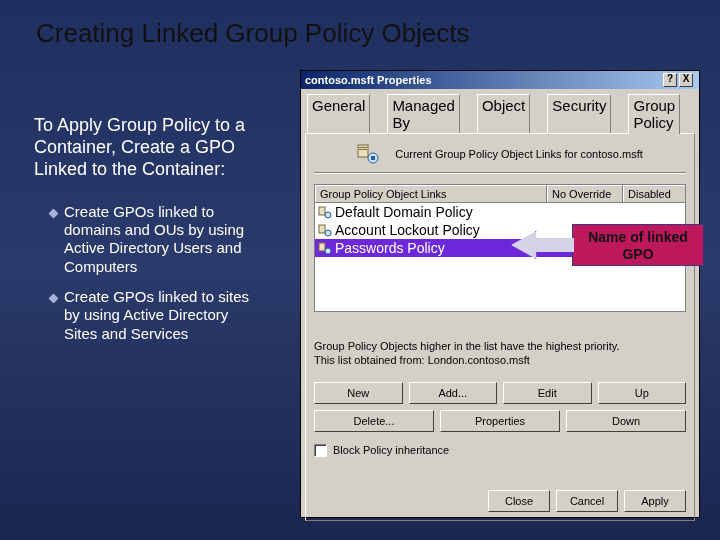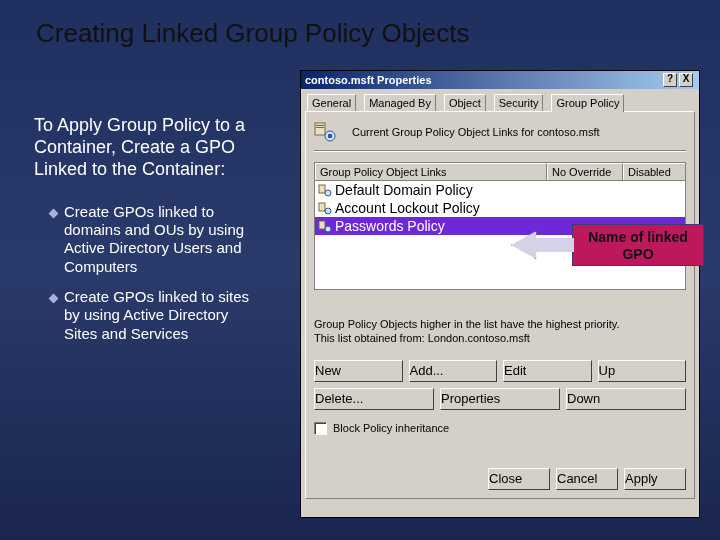--- a/index.html
+++ b/index.html
@@ -85,22 +85,22 @@
   .tabstrip {
     display: flex;
     padding: 4px 4px 0 6px;
     gap: 0;
   }
   .tab {
     padding: 2px 4px 3px 4px;
     border: 1px solid #808080;
     border-bottom: none;
     background: #d4d0c8;
-    font-size: 11px;
-    margin-right: 8px;
+    font-size: 15px;
+    margin-right: 17px;
     border-left-color: #fff;
     border-top-color: #fff;
     position: relative;
     top: 1px;
   }
   .tab.active {
     background: #d4d0c8;
     z-index: 2;
   }
   .tabpanel {
@@ -110,20 +110,21 @@
     border-bottom-color: #808080;
     padding: 8px 8px 8px 8px;
     height: 388px;
     position: relative;
   }
   .panel-head {
     display: flex;
     align-items: center;
     gap: 14px;
     margin-bottom: 4px;
+    justify-content: center;
   }
   .panel-head .icon {
     width: 24px; height: 24px;
   }
   .panel-head .txt { font-size: 11px; }
   .hr {
     border-top: 1px solid #808080;
     border-bottom: 1px solid #fff;
     margin: 6px 0 10px 0;
   }
@@ -177,21 +178,22 @@
   }
   .btnrow.r1 { top: 248px; }
   .btnrow.r2 { top: 276px; }
   .btn {
     flex: 1;
     height: 22px;
     background: #d4d0c8;
     border: 1px solid #fff;
     border-right-color: #404040;
     border-bottom-color: #404040;
-    font-size: 13px;
+    font-size: 11px;
+    text-align: center;
     line-height: 20px;
     cursor: pointer;
   }
   .check-row {
     position: absolute;
     top: 310px;
     left: 8px;
     display: flex;
     align-items: flex-start;
     gap: 6px;

